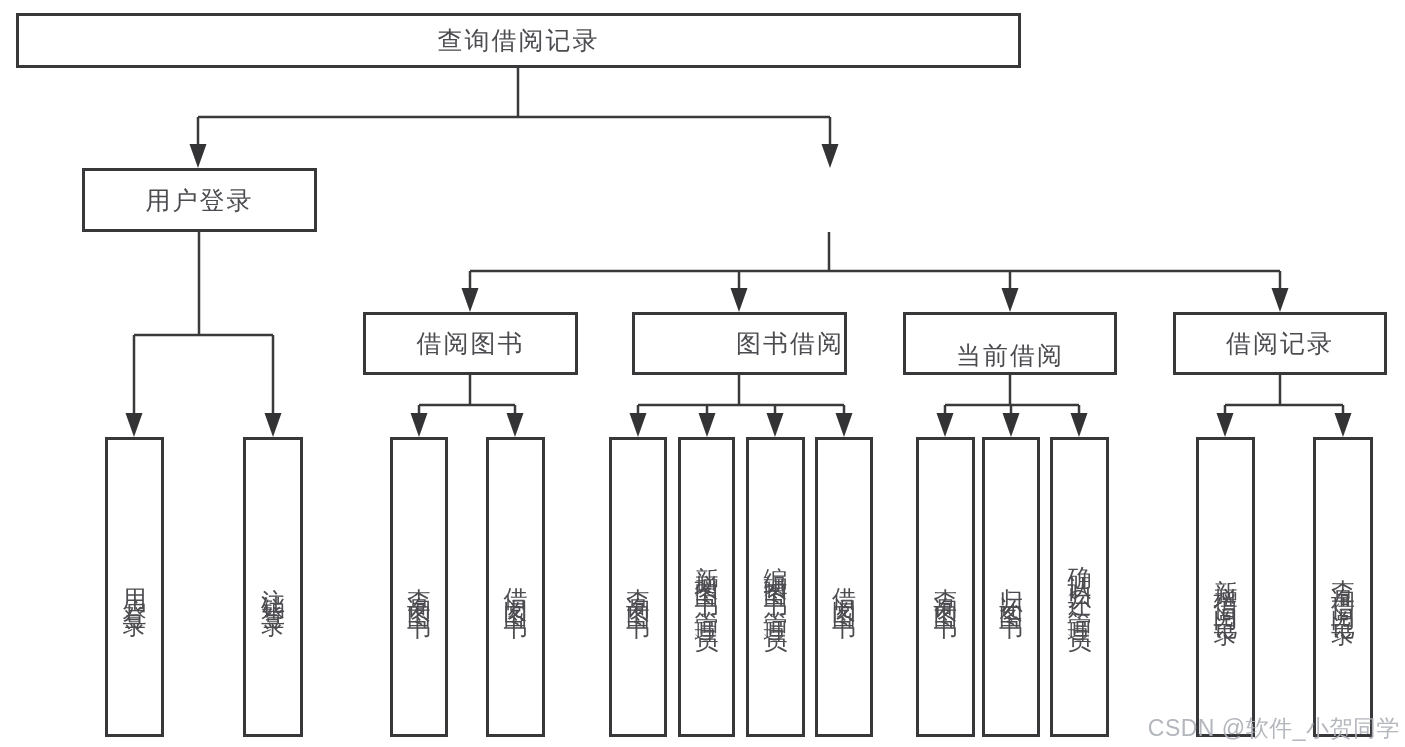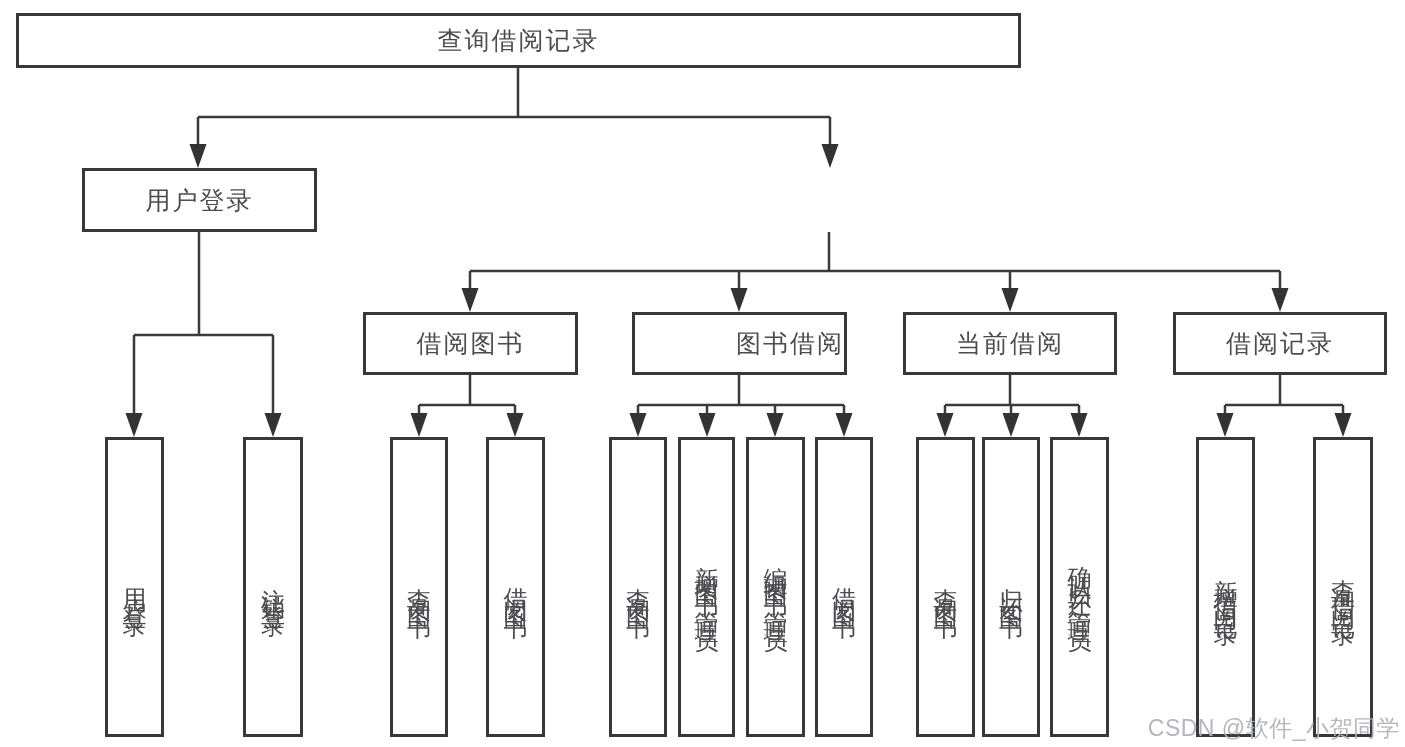--- a/index.html
+++ b/index.html
@@ -97,21 +97,21 @@
   <div class="hbox" style="left:82px; top:168px; width:235px; height:64px;">
     <span class="hlabel">用户登录</span>
   </div>
 
   <div class="hbox" style="left:363px; top:312px; width:215px; height:63px;">
     <span class="hlabel">借阅图书</span>
   </div>
   <div class="hbox" style="left:632px; top:312px; width:215px; height:63px;justify-content:flex-end;">
     <span class="hlabel">图书借阅</span>
   </div>
-  <div class="hbox" style="left:903px; top:312px; width:214px; height:63px;">
+  <div class="hbox" style="left:903px; top:312px; width:214px; height:63px;align-items:flex-end;">
     <span class="hlabel">当前借阅</span>
   </div>
   <div class="hbox" style="left:1173px; top:312px; width:214px; height:63px;">
     <span class="hlabel">借阅记录</span>
   </div>
 
   <div class="vbox" style="left:105px; top:437px; width:59px; height:300px;">
     <span class="vlabel">用户登录</span>
   </div>
   <div class="vbox" style="left:243px; top:437px; width:60px; height:300px;">

